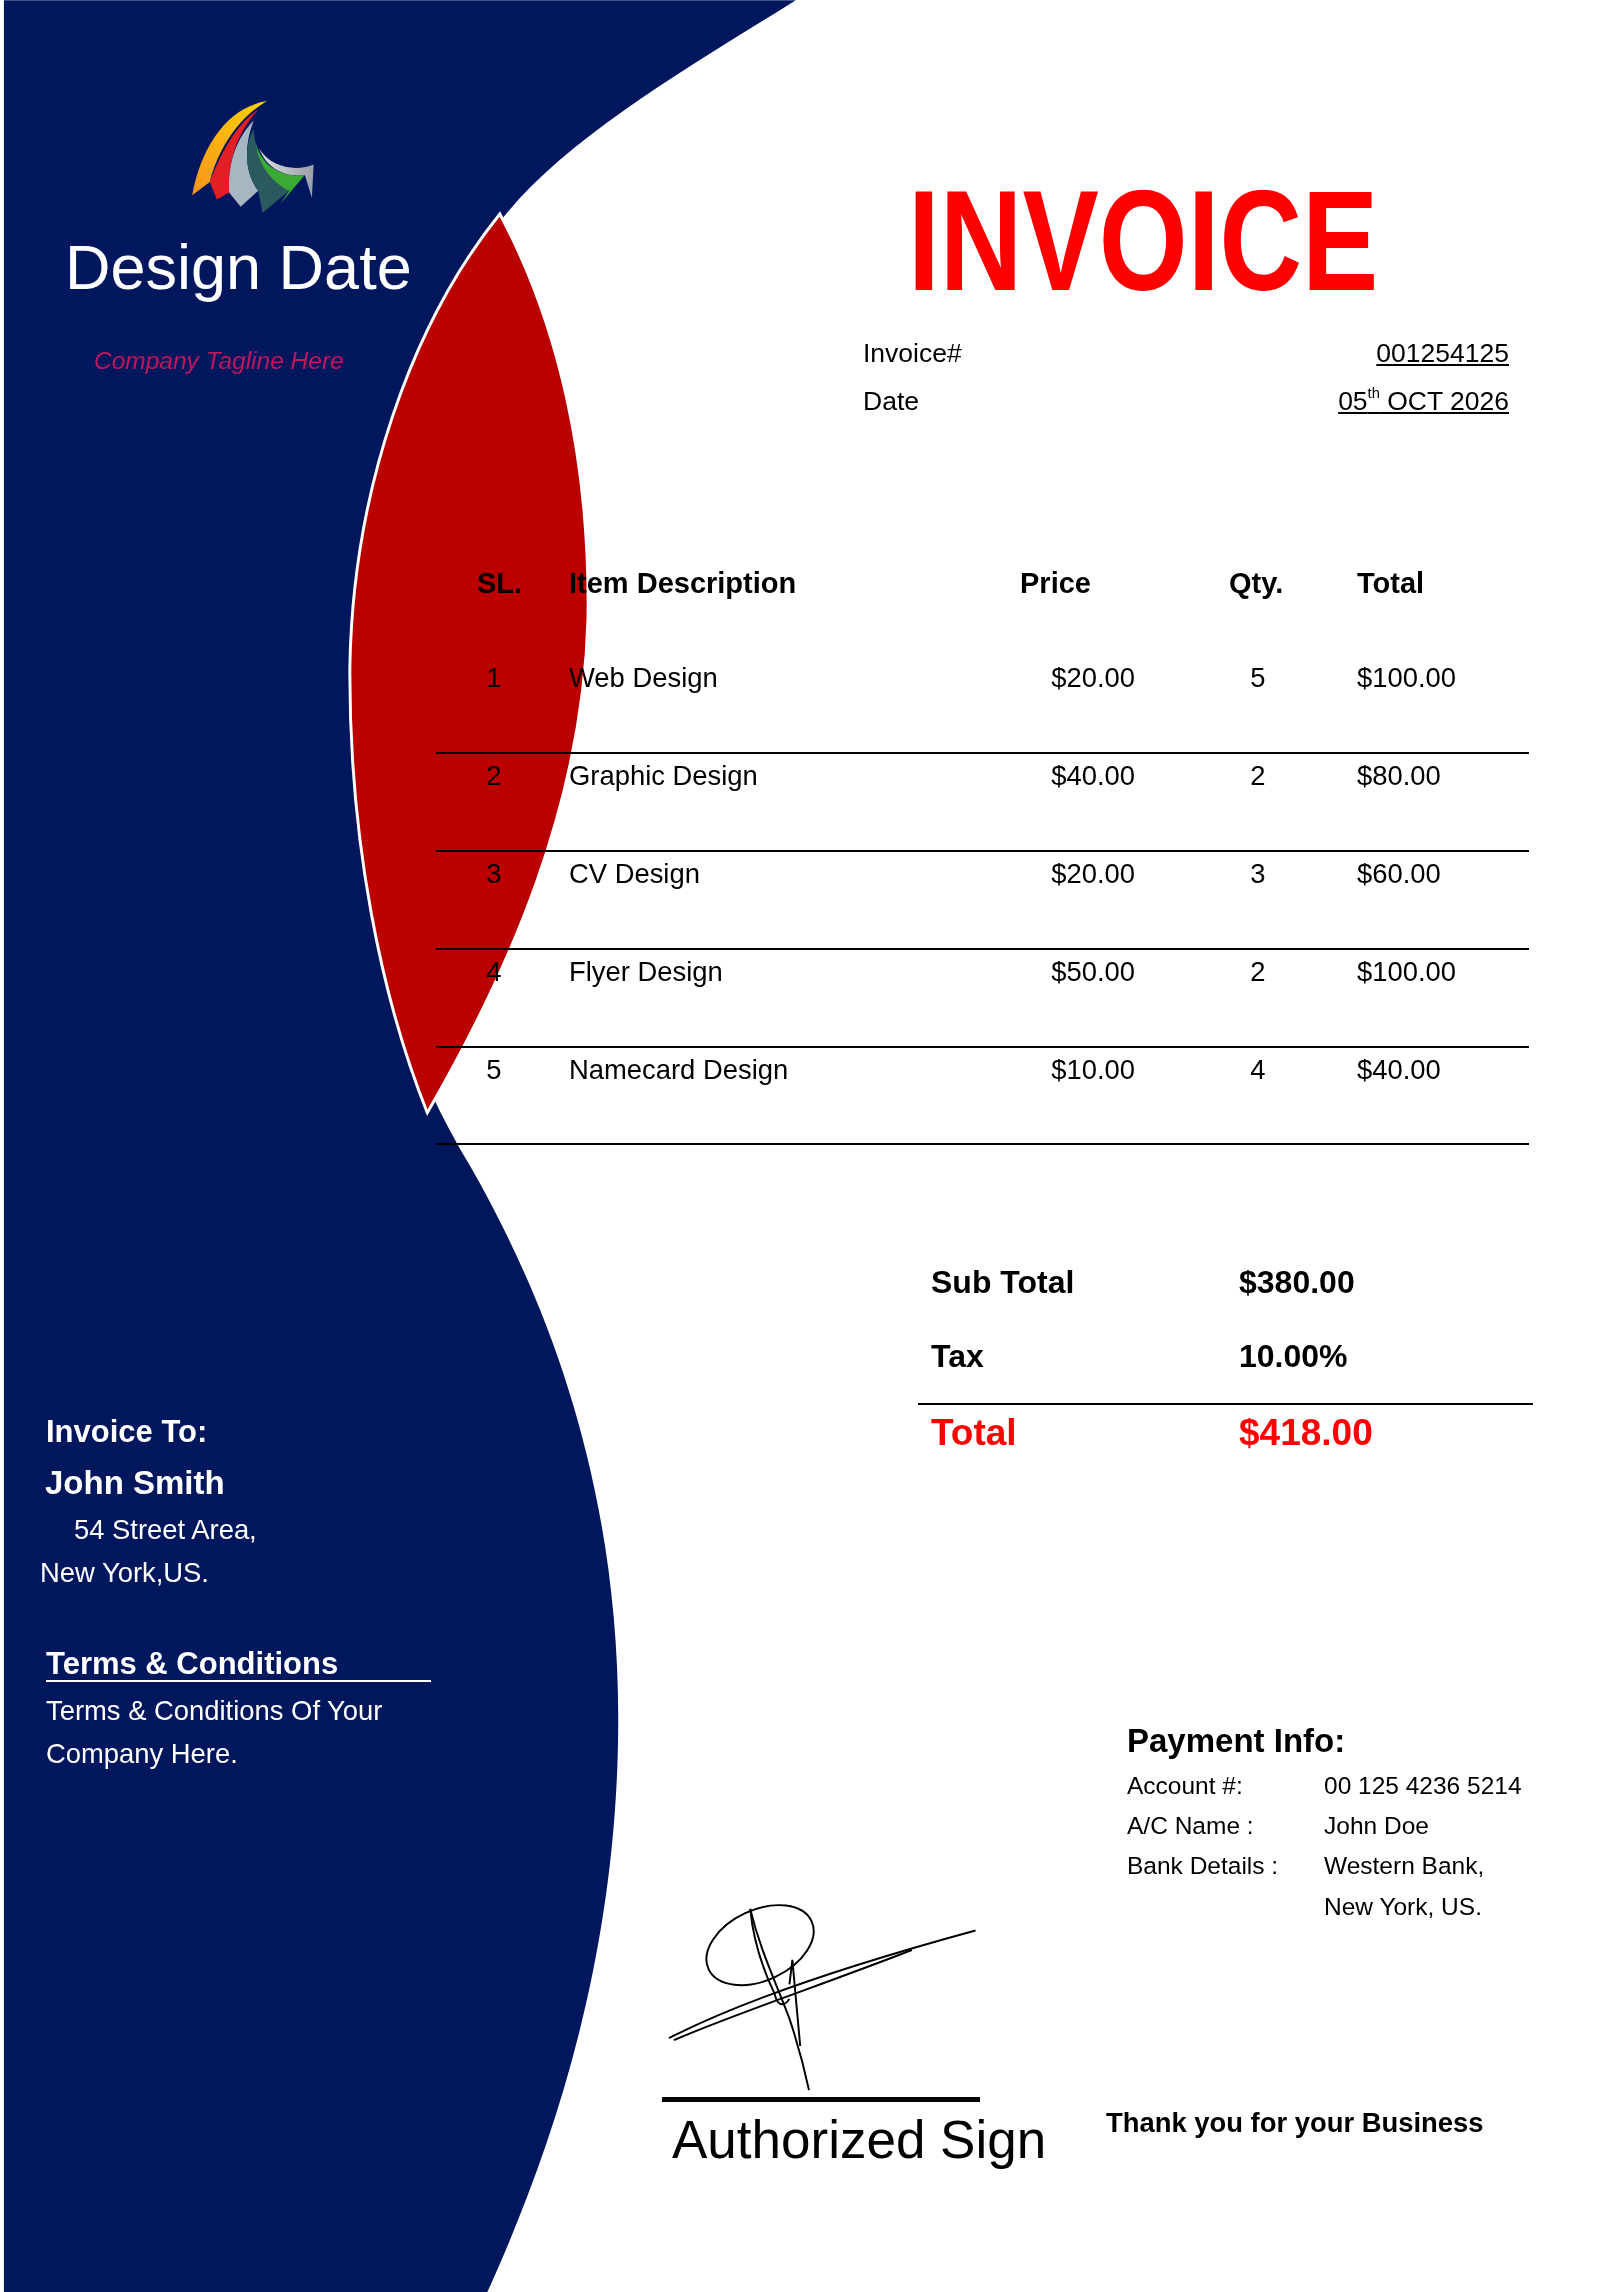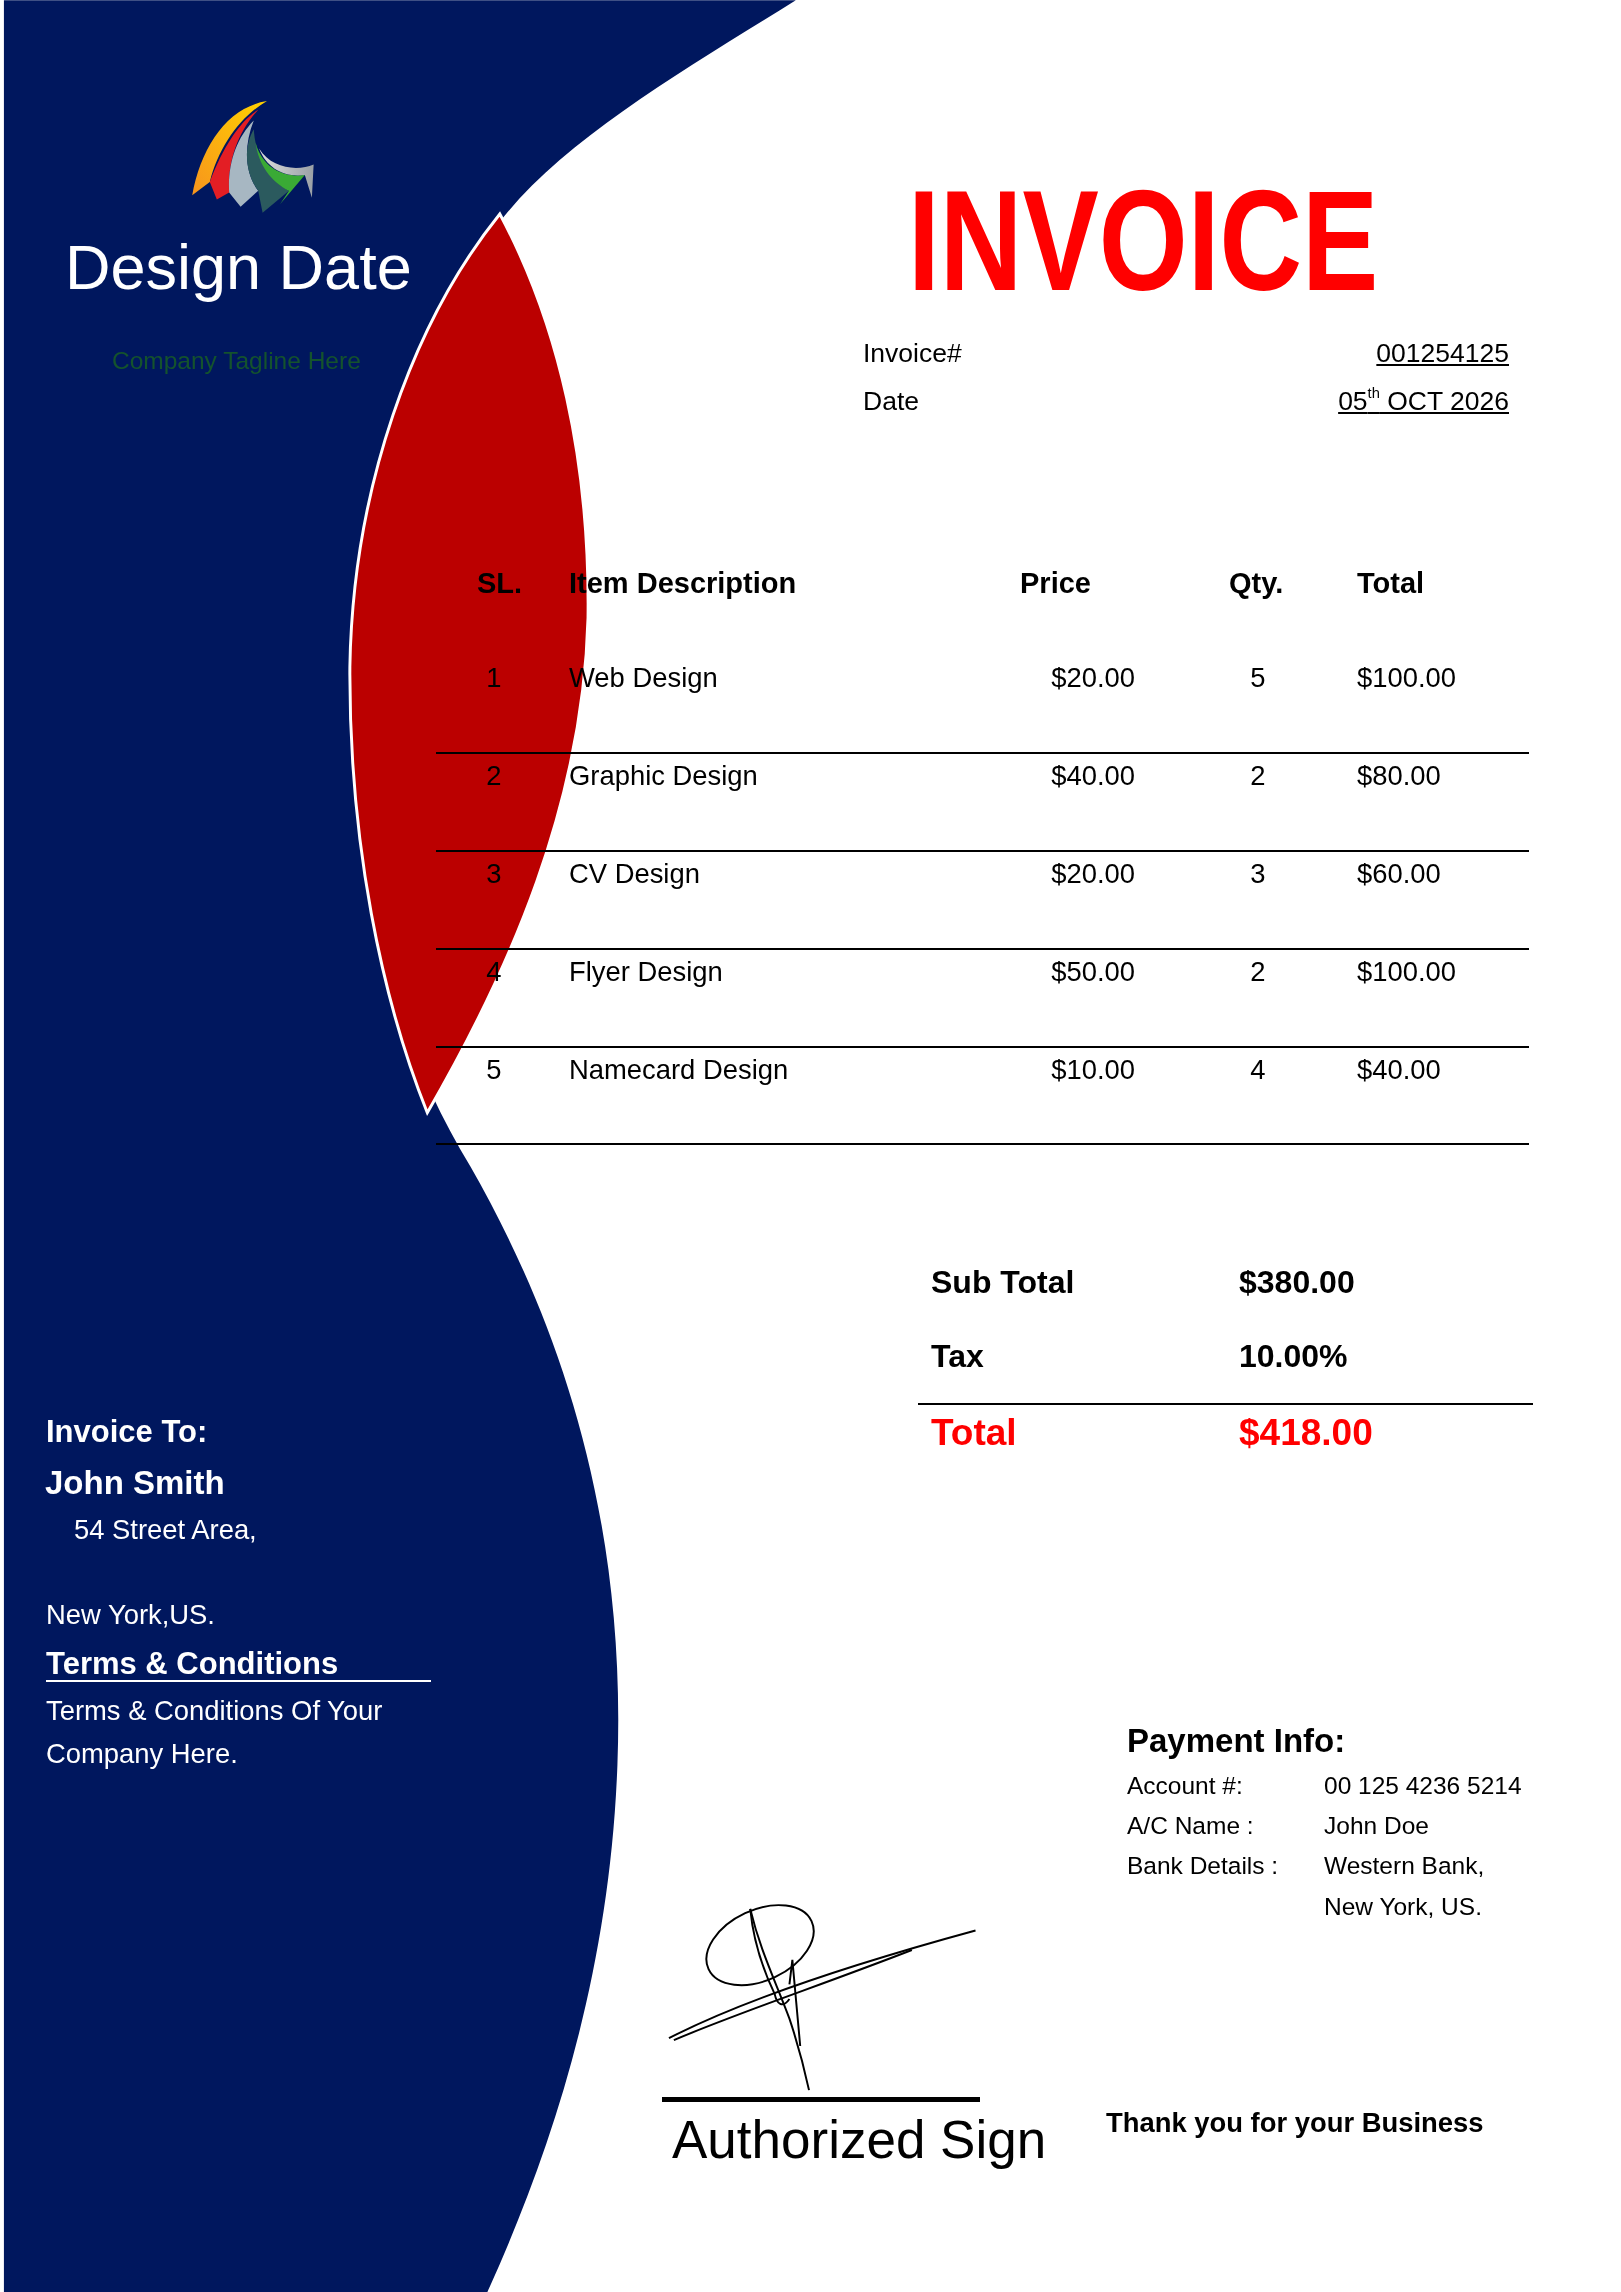--- a/index.html
+++ b/index.html
@@ -2,21 +2,21 @@
 <html><head>
 <meta charset="utf-8">
 <style>
   html, body { margin: 0; padding: 0; }
   body { width: 1621px; height: 2293px; position: relative; background: #ffffff; overflow: hidden;
          font-family: "Liberation Sans", "DejaVu Sans", sans-serif; color: #000; }
   .abs { position: absolute; white-space: nowrap; }
   #bg { position: absolute; left: 0; top: 0; width: 1621px; height: 2293px; }
   .logo { position: absolute; left: 174px; top: 94px; width: 142px; height: 132px; }
   .brand-name { left: 65px; top: 231px; font-size: 63px; color: #fff; letter-spacing: 0px; }
-  .tagline { left: 112px; top: 347px; font-size: 24.5px; color: #14532d; }
+  .tagline { left: 94px; top: 347px; font-size: 24.5px; color: #be185d; font-style: italic; }
   .invoice-title { left: 908px; top: 169px; font-size: 143px; font-weight: bold; color: #ff0000; transform-origin: left top; transform: scaleX(0.80); line-height: 1; }
   .meta-label { font-size: 26.5px; }
   .meta-value { font-size: 26.5px; text-align: right; text-decoration: underline; }
   .meta-value sup { font-size: 14.7px; vertical-align: 11.8px; line-height: 0; }
   .th { font-size: 29px; font-weight: bold; top: 567px; }
   .cell { font-size: 27.4px; }
   .row-line { position: absolute; left: 436px; width: 1093px; height: 0; border-top: 2px solid #000; }
   .tot-label, .tot-value { font-size: 32px; font-weight: bold; }
   .red { color: #ff0000; }
   .tot-line { position: absolute; left: 918px; width: 615px; border-top: 2px solid #000; }
@@ -128,21 +128,21 @@
   <div class="abs tot-value" style="left:1239px; top:1338px;">10.00%</div>
   <div class="tot-line" style="top:1403px;"></div>
   <div class="abs tot-label red" style="left:931px; top:1412px; font-size:37px;">Total</div>
   <div class="abs tot-value red" style="left:1239px; top:1412px; font-size:37px;">$418.00</div>
 </div>
 
 <div>
   <div class="abs left-h white" style="left:46px; top:1414px;">Invoice To:</div>
   <div class="abs left-h white" style="left:45px; top:1464px; font-size:33px;">John Smith</div>
   <div class="abs left-t white" style="left:46px; top:1514px;margin-left:28px;">54 Street Area,</div>
-  <div class="abs left-t white" style="left:46px; top:1557px;margin-top:42px;">New York,US.</div>
+  <div class="abs left-t white" style="left:40px; top:1557px;">New York,US.</div>
 </div>
 
 <div>
   <div class="abs left-h white" style="left:46px; top:1646px;">Terms &amp; Conditions</div>
   <div class="terms-line"></div>
   <div class="abs left-t white" style="left:46px; top:1695px;">Terms &amp; Conditions Of Your</div>
   <div class="abs left-t white" style="left:46px; top:1738px;">Company Here.</div>
 </div>
 
 <div>

